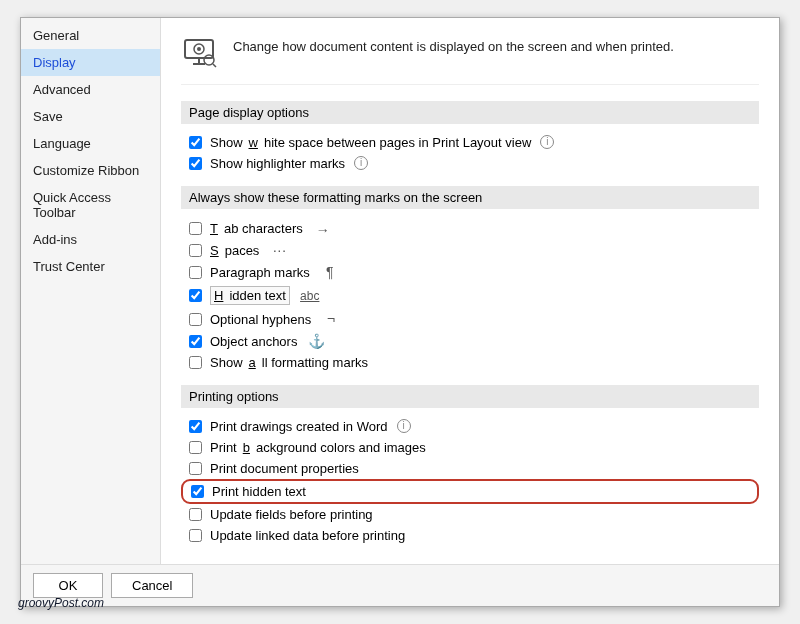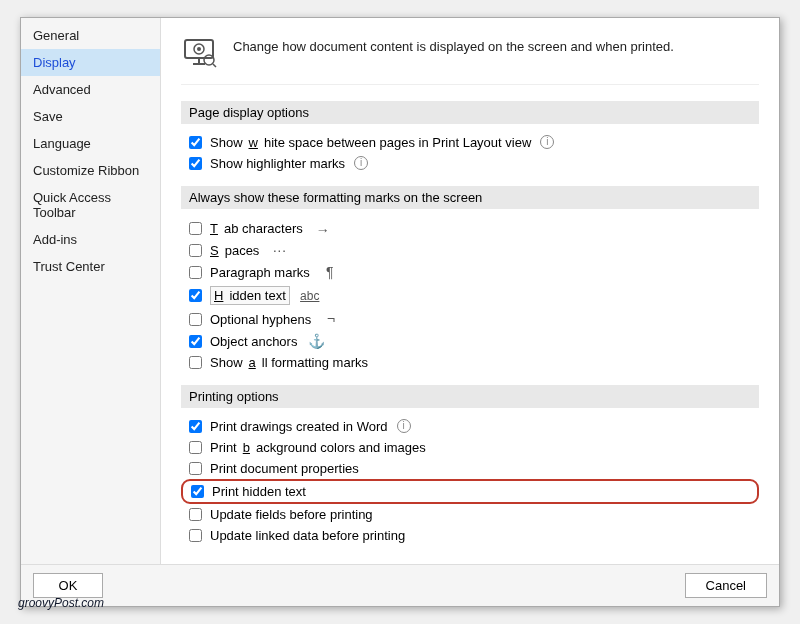--- a/index.html
+++ b/index.html
@@ -111,21 +111,21 @@
       border: 2px solid #c0392b;
       border-radius: 9px;
       background: #fff;
     }
     .underlined {
       text-decoration: underline;
       text-underline-offset: 1px;
     }
     .dialog-footer {
       display: flex;
-      justify-content: space-between;
+      justify-content: flex-start;
       padding: 8px 12px;
       border-top: 1px solid #ddd;
       gap: 8px;
       background: #f5f5f5;
     }
     .btn {
       padding: 4px 20px;
       font-size: 13px;
       cursor: pointer;
       border: 1px solid #aaa;

